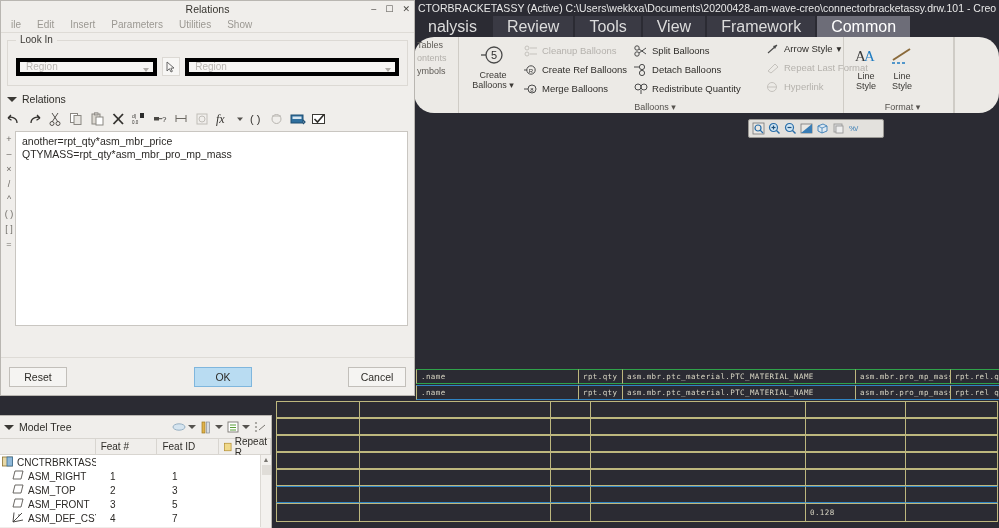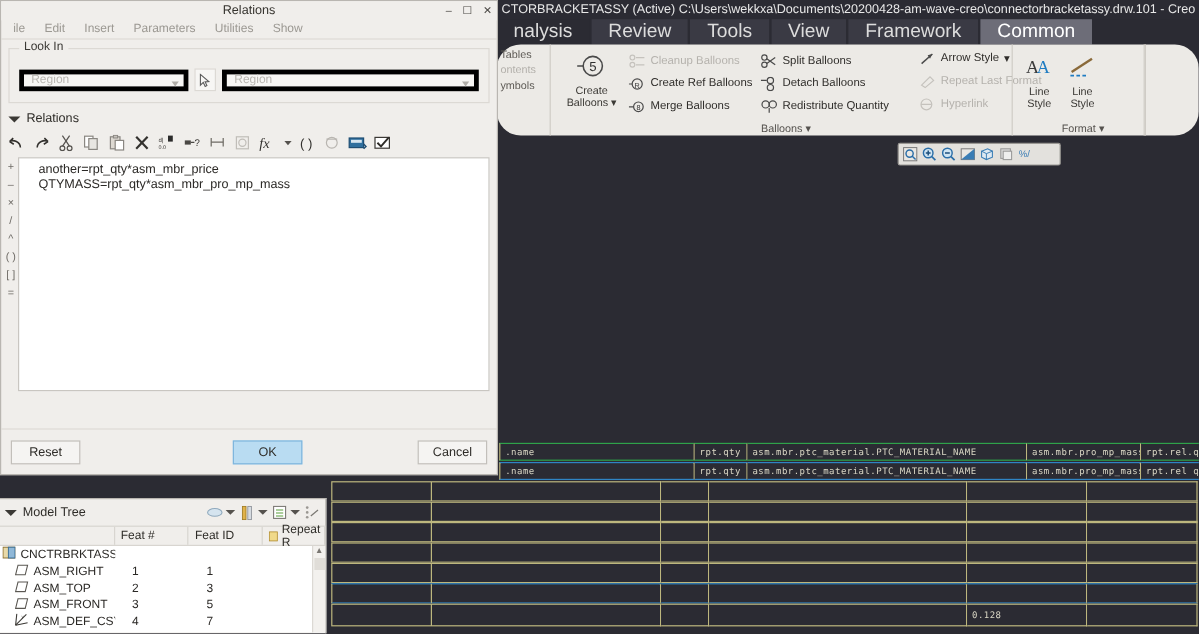--- a/index.html
+++ b/index.html
@@ -103,21 +103,21 @@
   .rel-hdr-lbl { font-size:10.5px; color:#2e2c28; }
 
   .rel-toolbar { display:flex; align-items:center; gap:2px; margin:4px 0 0 3px; height:20px; }
   .tb { width:19px; height:19px; display:flex; align-items:center; justify-content:center; }
 
   .editwrap { display:flex; margin:2px 6px 0 2px; }
   .ops { width:12px; display:flex; flex-direction:column; align-items:center;
     padding-top:4px; gap:7px; }
   .op { font-size:9px; color:#6e6b66; line-height:8px; }
   .editor { flex:1; height:195px; background:#fff; border:1px solid #c9c6c1;
-    padding:3px 16px; overflow:hidden; }
+    padding:3px 6px; overflow:hidden; }
   .eline { font-size:10.5px; color:#2b2926; line-height:13px; white-space:pre;
     font-family:"Liberation Sans", sans-serif; }
 
   .localparams { display:flex; align-items:center; gap:6px; margin:11px 0 0 6px; }
   .lp-lbl { font-size:10.5px; color:#2e2c28; }
 
   .dlg-footer { position:absolute; left:0; bottom:0; width:100%; height:38px;
     border-top:1px solid #dedbd6; display:flex; align-items:center; padding:0 8px;gap:44px; }
   .btn { height:20px; min-width:58px; border:1px solid #c2bfba; background:#f5f4f2;
     font-size:10.5px; color:#2e2c28; display:flex; align-items:center; justify-content:center; }

